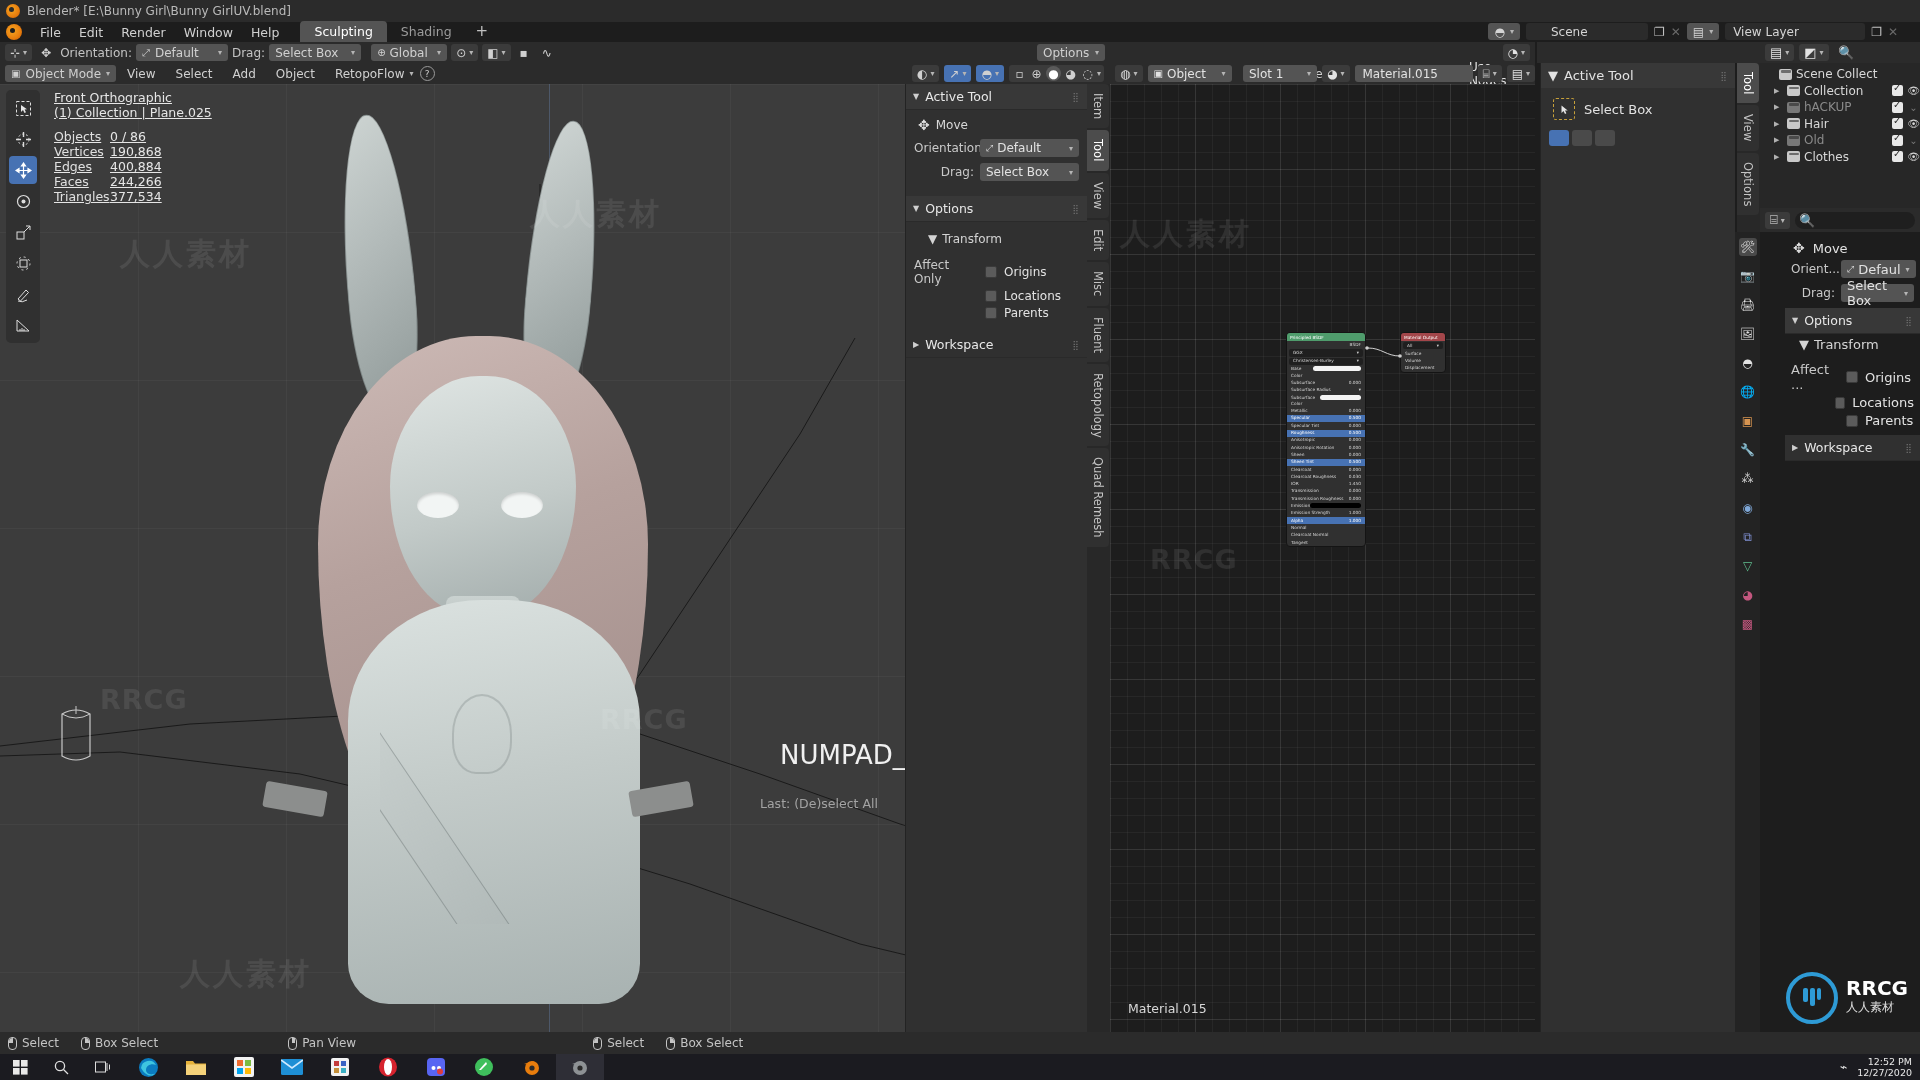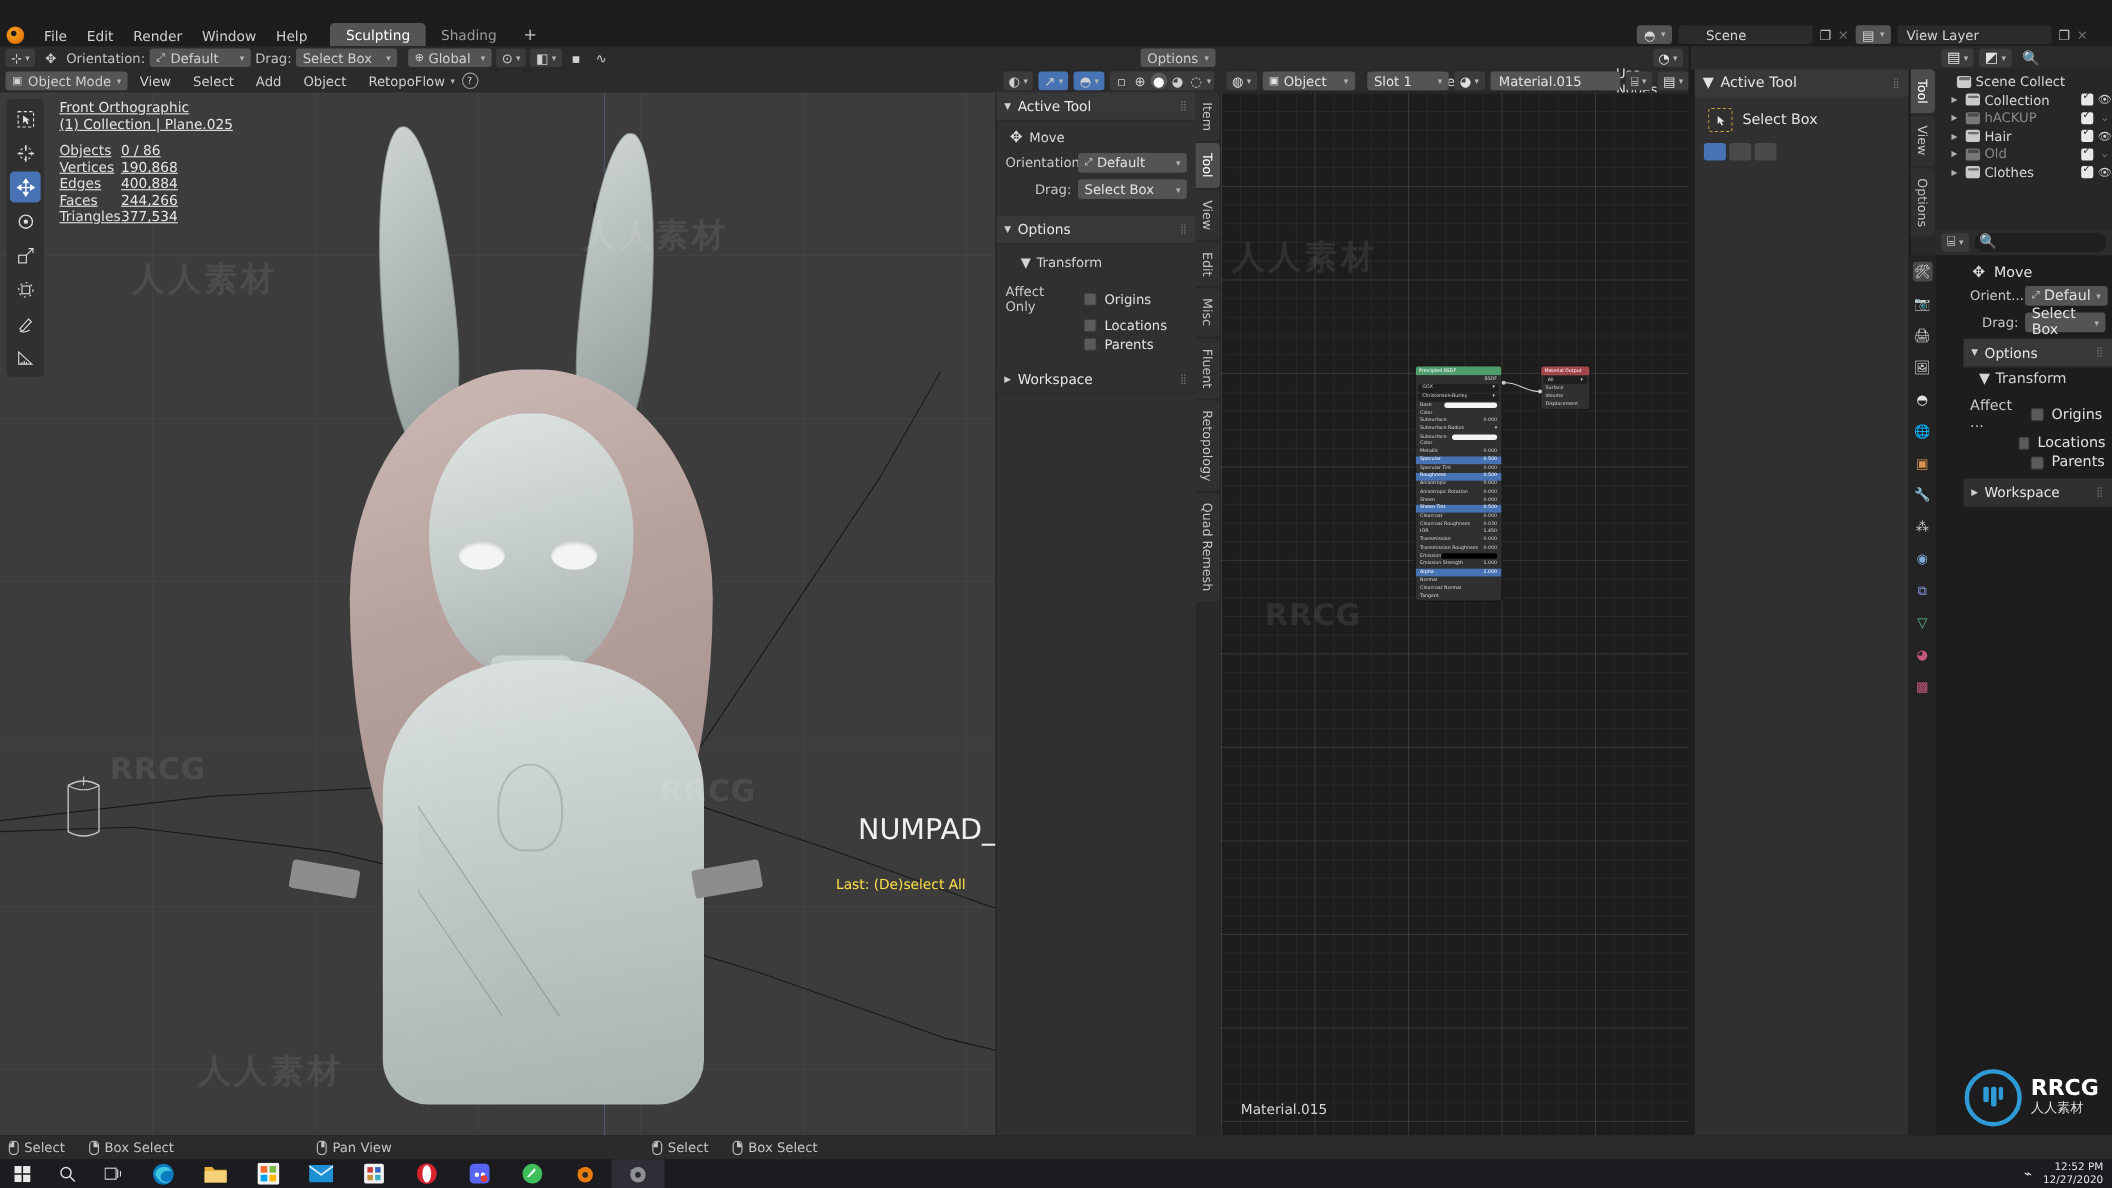--- a/index.html
+++ b/index.html
@@ -129,21 +129,21 @@
     border-radius:5px;padding:4px 0;display:flex;flex-direction:column;gap:3px;align-items:center;}
   .tool{width:28px;height:28px;border-radius:4px;display:flex;align-items:center;
     justify-content:center;color:#dcdcdc;}
   .tool.active{background:#4772b3;}
 
   
   .vp-stats{position:absolute;left:54px;top:6px;font-size:12.5px;color:#e6e6e6;line-height:15px;text-decoration:underline;}
   .vp-stats .row{display:flex;}
   .vp-stats .k{width:56px;color:#e0e0e0;}
   .vp-numpad{position:absolute;left:780px;top:656px;font-size:26px;color:#f0f0f0;}
-  .vp-last{position:absolute;left:760px;top:712px;font-size:12.5px;color:#fde047;}
+  .vp-last{position:absolute;left:760px;top:712px;font-size:12.5px;color:#a3a3a3;}
   .vp-nav-cube{position:absolute;left:52px;top:620px;width:48px;height:62px;opacity:.85;}
 
   
   .npanel{position:absolute;left:905px;top:84px;width:182px;height:948px;
     background:#303030;border-left:1px solid #232323;font-size:12px;}
   .np-sec{display:flex;align-items:center;gap:6px;padding:5px 7px;background:#383838;
     border-bottom:1px solid #2a2a2a;}
   .np-sec .tri{font-size:8px;color:#cfcfcf;}
   .np-sec .ttl{color:#e7e7e7;font-size:12.5px;}
   .np-grip{margin-left:auto;color:#6d6d6d;font-size:9px;letter-spacing:1px;}
@@ -258,20 +258,24 @@
   .bm-circle{width:52px;height:52px;border-radius:50%;border:4px solid #2e9bd6;
     display:flex;align-items:center;justify-content:center;}
   .bm-text{font-size:20px;color:#ffffff;font-weight:bold;line-height:19px;}
   .bm-text small{display:block;font-size:12px;color:#dcdcdc;font-weight:normal;}
 </style>
 </head>
 <body>
 
 <div class="app">
 
+  <div class="titlebar">
+    <div class="blender-logo"></div>
+    <span>Blender* [E:\Bunny Girl\Bunny GirlUV.blend]</span>
+  </div>
 
   <div class="topbar">
     <div class="logo"></div>
     <div class="menu-item">File</div>
     <div class="menu-item">Edit</div>
     <div class="menu-item">Render</div>
     <div class="menu-item">Window</div>
     <div class="menu-item">Help</div>
     <div class="ws-tabs">
       <div class="ws-tab active">Sculpting</div>

